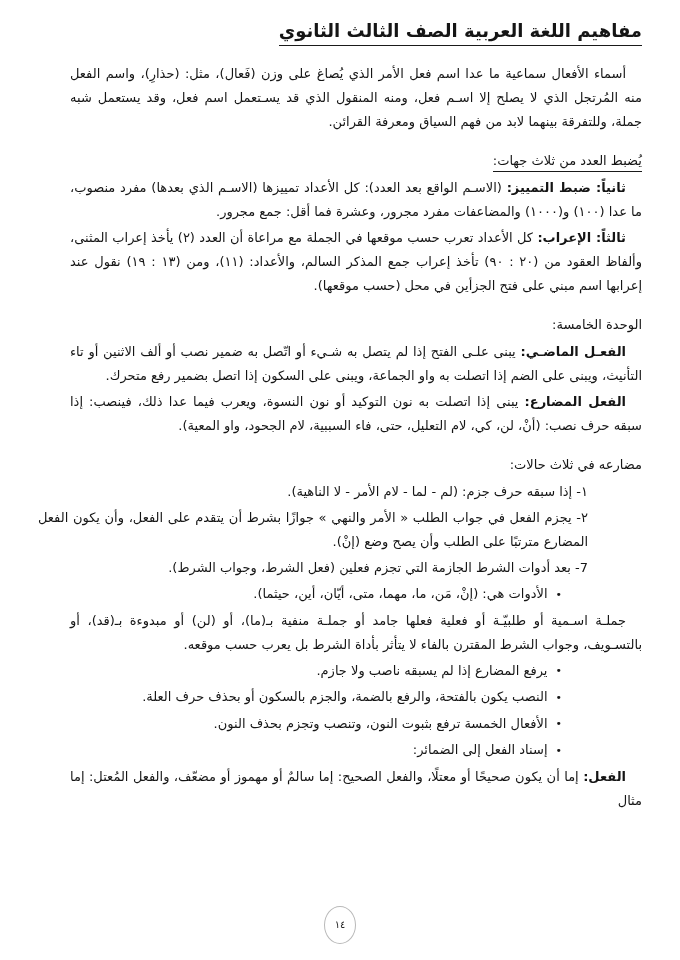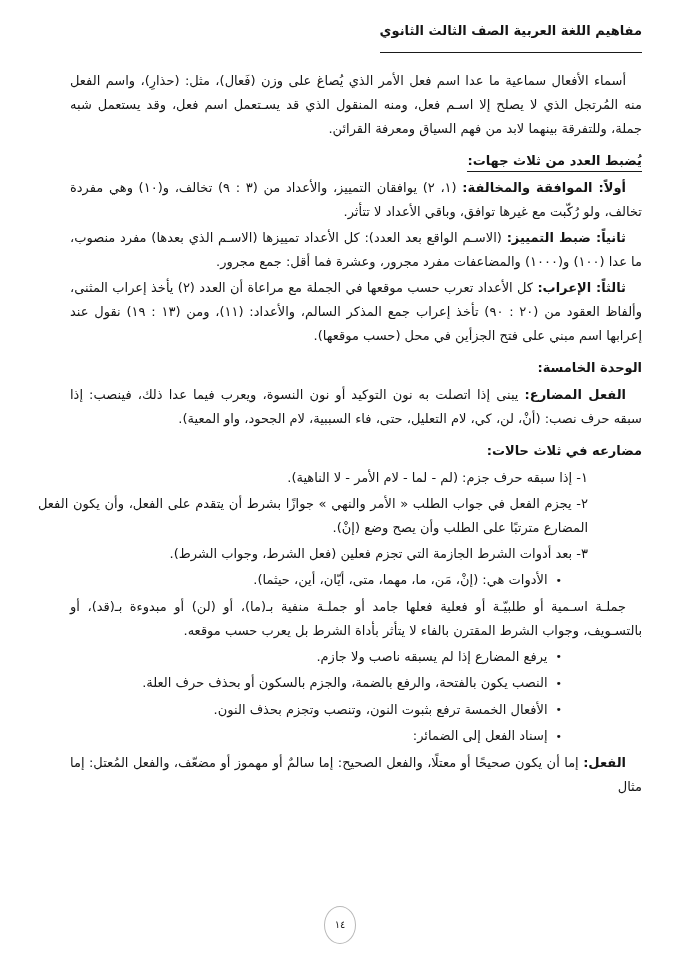--- a/index.html
+++ b/index.html
@@ -14,29 +14,29 @@
     position: relative;
     box-sizing: border-box;
     width: 680px; height: 960px;
     padding: 20px 38px 0 38px;
     direction: rtl;
   }
   header { text-align: right; margin-bottom: 16px; }
   .doc-title {
     display: inline-block;
     font-weight: bold;
-    font-size: 13px;
-    padding-bottom: 14px;
+    font-size: 18px;
+    padding-bottom: 4px;
     border-bottom: 1.6px solid #1a1a1a;
   }
   main { font-size: 13px; line-height: 24px; text-align: justify; }
   .block { margin: 0 0 2px 0; }
   .p  { text-indent: 16px; margin-left: 32px; }
   .p .lead { font-weight: bold; }
-  .h  { font-weight: bold; text-indent: 0; margin-top: 8px; margin-bottom: 3px; }
+  .h  { font-weight: normal; text-indent: 0; margin-top: 15px; margin-bottom: 3px; }
   .h.underlined > .h-text {
     border-bottom: 1.5px solid #1a1a1a;
     padding-bottom: 3px;
   }
   .num    { padding-right: 54px; text-indent: 0; }
   .bullet { padding-right: 80px; text-indent: 0; }
   .bullet .marker {
     display: inline-block;
     font-size: 11px;
     margin-left: 8px;
@@ -62,29 +62,29 @@
 <body>
 
 <div class="page">
   <header>
     <span class="doc-title">مفاهيم اللغة العربية الصف الثالث الثانوي</span>
   </header>
 
   <main id="content">
       <div class="block p"><span class="body-text">أسماء الأفعال سماعية ما عدا اسم فعل الأمر الذي يُصاغ على وزن (فَعال)، مثل: (حذارِ)، واسم الفعل منه المُرتجل الذي لا يصلح إلا اسـم فعل، ومنه المنقول الذي قد يسـتعمل اسم فعل، وقد يستعمل شبه جملة، وللتفرقة بينهما لابد من فهم السياق ومعرفة القرائن.</span></div>
       <div class="block h underlined"><span class="h-text">يُضبط العدد من ثلاث جهات:</span></div>
-      <div class="block p"><span class="lead">أولاً: الموافقة والمخالفة:</span><span class="body-text"> (١، ٢) يوافقان التمييز، والأعداد من (٣ : ٩) تخالف، و(١٠) وهي مفردة تخالف، ولو رُكّبت مع غيرها توافق، وباقي الأعداد لا تتأثر.</span></div>
       <div class="block p"><span class="lead">ثانياً: ضبط التمييز:</span><span class="body-text"> (الاسـم الواقع بعد العدد): كل الأعداد تمييزها (الاسـم الذي بعدها) مفرد منصوب، ما عدا (١٠٠) و(١٠٠٠) والمضاعفات مفرد مجرور، وعشرة فما أقل: جمع مجرور.</span></div>
       <div class="block p"><span class="lead">ثالثاً: الإعراب:</span><span class="body-text"> كل الأعداد تعرب حسب موقعها في الجملة مع مراعاة أن العدد (٢) يأخذ إعراب المثنى، وألفاظ العقود من (٢٠ : ٩٠) تأخذ إعراب جمع المذكر السالم، والأعداد: (١١)، ومن (١٣ : ١٩) نقول عند إعرابها اسم مبني على فتح الجزأين في محل (حسب موقعها).</span></div>
       <div class="block h"><span class="h-text">الوحدة الخامسة:</span></div>
+      <div class="block p"><span class="lead">الفعـل الماضـي:</span><span class="body-text"> يبنى علـى الفتح إذا لم يتصل به شـيء أو اتّصل به ضمير نصب أو ألف الاثنين أو تاء التأنيث، ويبنى على الضم إذا اتصلت به واو الجماعة، ويبنى على السكون إذا اتصل بضمير رفع متحرك.</span></div>
       <div class="block p"><span class="lead">الفعل المضارع:</span><span class="body-text"> يبنى إذا اتصلت به نون التوكيد أو نون النسوة، ويعرب فيما عدا ذلك، فينصب: إذا سبقه حرف نصب: (أنْ، لن، كي، لام التعليل، حتى، فاء السببية، لام الجحود، واو المعية).</span></div>
       <div class="block h"><span class="h-text">مضارعه في ثلاث حالات:</span></div>
       <div class="block num"><span class="body-text">١- إذا سبقه حرف جزم: (لم - لما - لام الأمر - لا الناهية).</span></div>
       <div class="block num"><span class="body-text">٢- يجزم الفعل في جواب الطلب « الأمر والنهي » جوازًا بشرط أن يتقدم على الفعل، وأن يكون الفعل المضارع مترتبًا على الطلب وأن يصح وضع (إنْ).</span></div>
-      <div class="block num"><span class="body-text">٣- بعد أدوات الشرط الجازمة التي تجزم فعلين (فعل الشرط، وجواب الشرط).</span></div>
+      <div class="block num"><span class="body-text">7- بعد أدوات الشرط الجازمة التي تجزم فعلين (فعل الشرط، وجواب الشرط).</span></div>
       <div class="block bullet"><span class="marker">•</span><span class="body-text">الأدوات هي: (إنْ، مَن، ما، مهما، متى، أيّان، أين، حيثما).</span></div>
       <div class="block p"><span class="body-text">جملـة اسـمية أو طلبيّـة أو فعلية فعلها جامد أو جملـة منفية بـ(ما)، أو (لن) أو مبدوءة بـ(قد)، أو بالتسـويف، وجواب الشرط المقترن بالفاء لا يتأثر بأداة الشرط بل يعرب حسب موقعه.</span></div>
       <div class="block bullet"><span class="marker">•</span><span class="body-text">يرفع المضارع إذا لم يسبقه ناصب ولا جازم.</span></div>
       <div class="block bullet"><span class="marker">•</span><span class="body-text">النصب يكون بالفتحة، والرفع بالضمة، والجزم بالسكون أو بحذف حرف العلة.</span></div>
       <div class="block bullet"><span class="marker">•</span><span class="body-text">الأفعال الخمسة ترفع بثبوت النون، وتنصب وتجزم بحذف النون.</span></div>
       <div class="block bullet"><span class="marker">•</span><span class="body-text">إسناد الفعل إلى الضمائر:</span></div>
       <div class="block p"><span class="lead">الفعل:</span><span class="body-text"> إما أن يكون صحيحًا أو معتلًا، والفعل الصحيح: إما سالمٌ أو مهموز أو مضعّف، والفعل المُعتل: إما مثال</span></div>
     </main>
 
   <footer>

